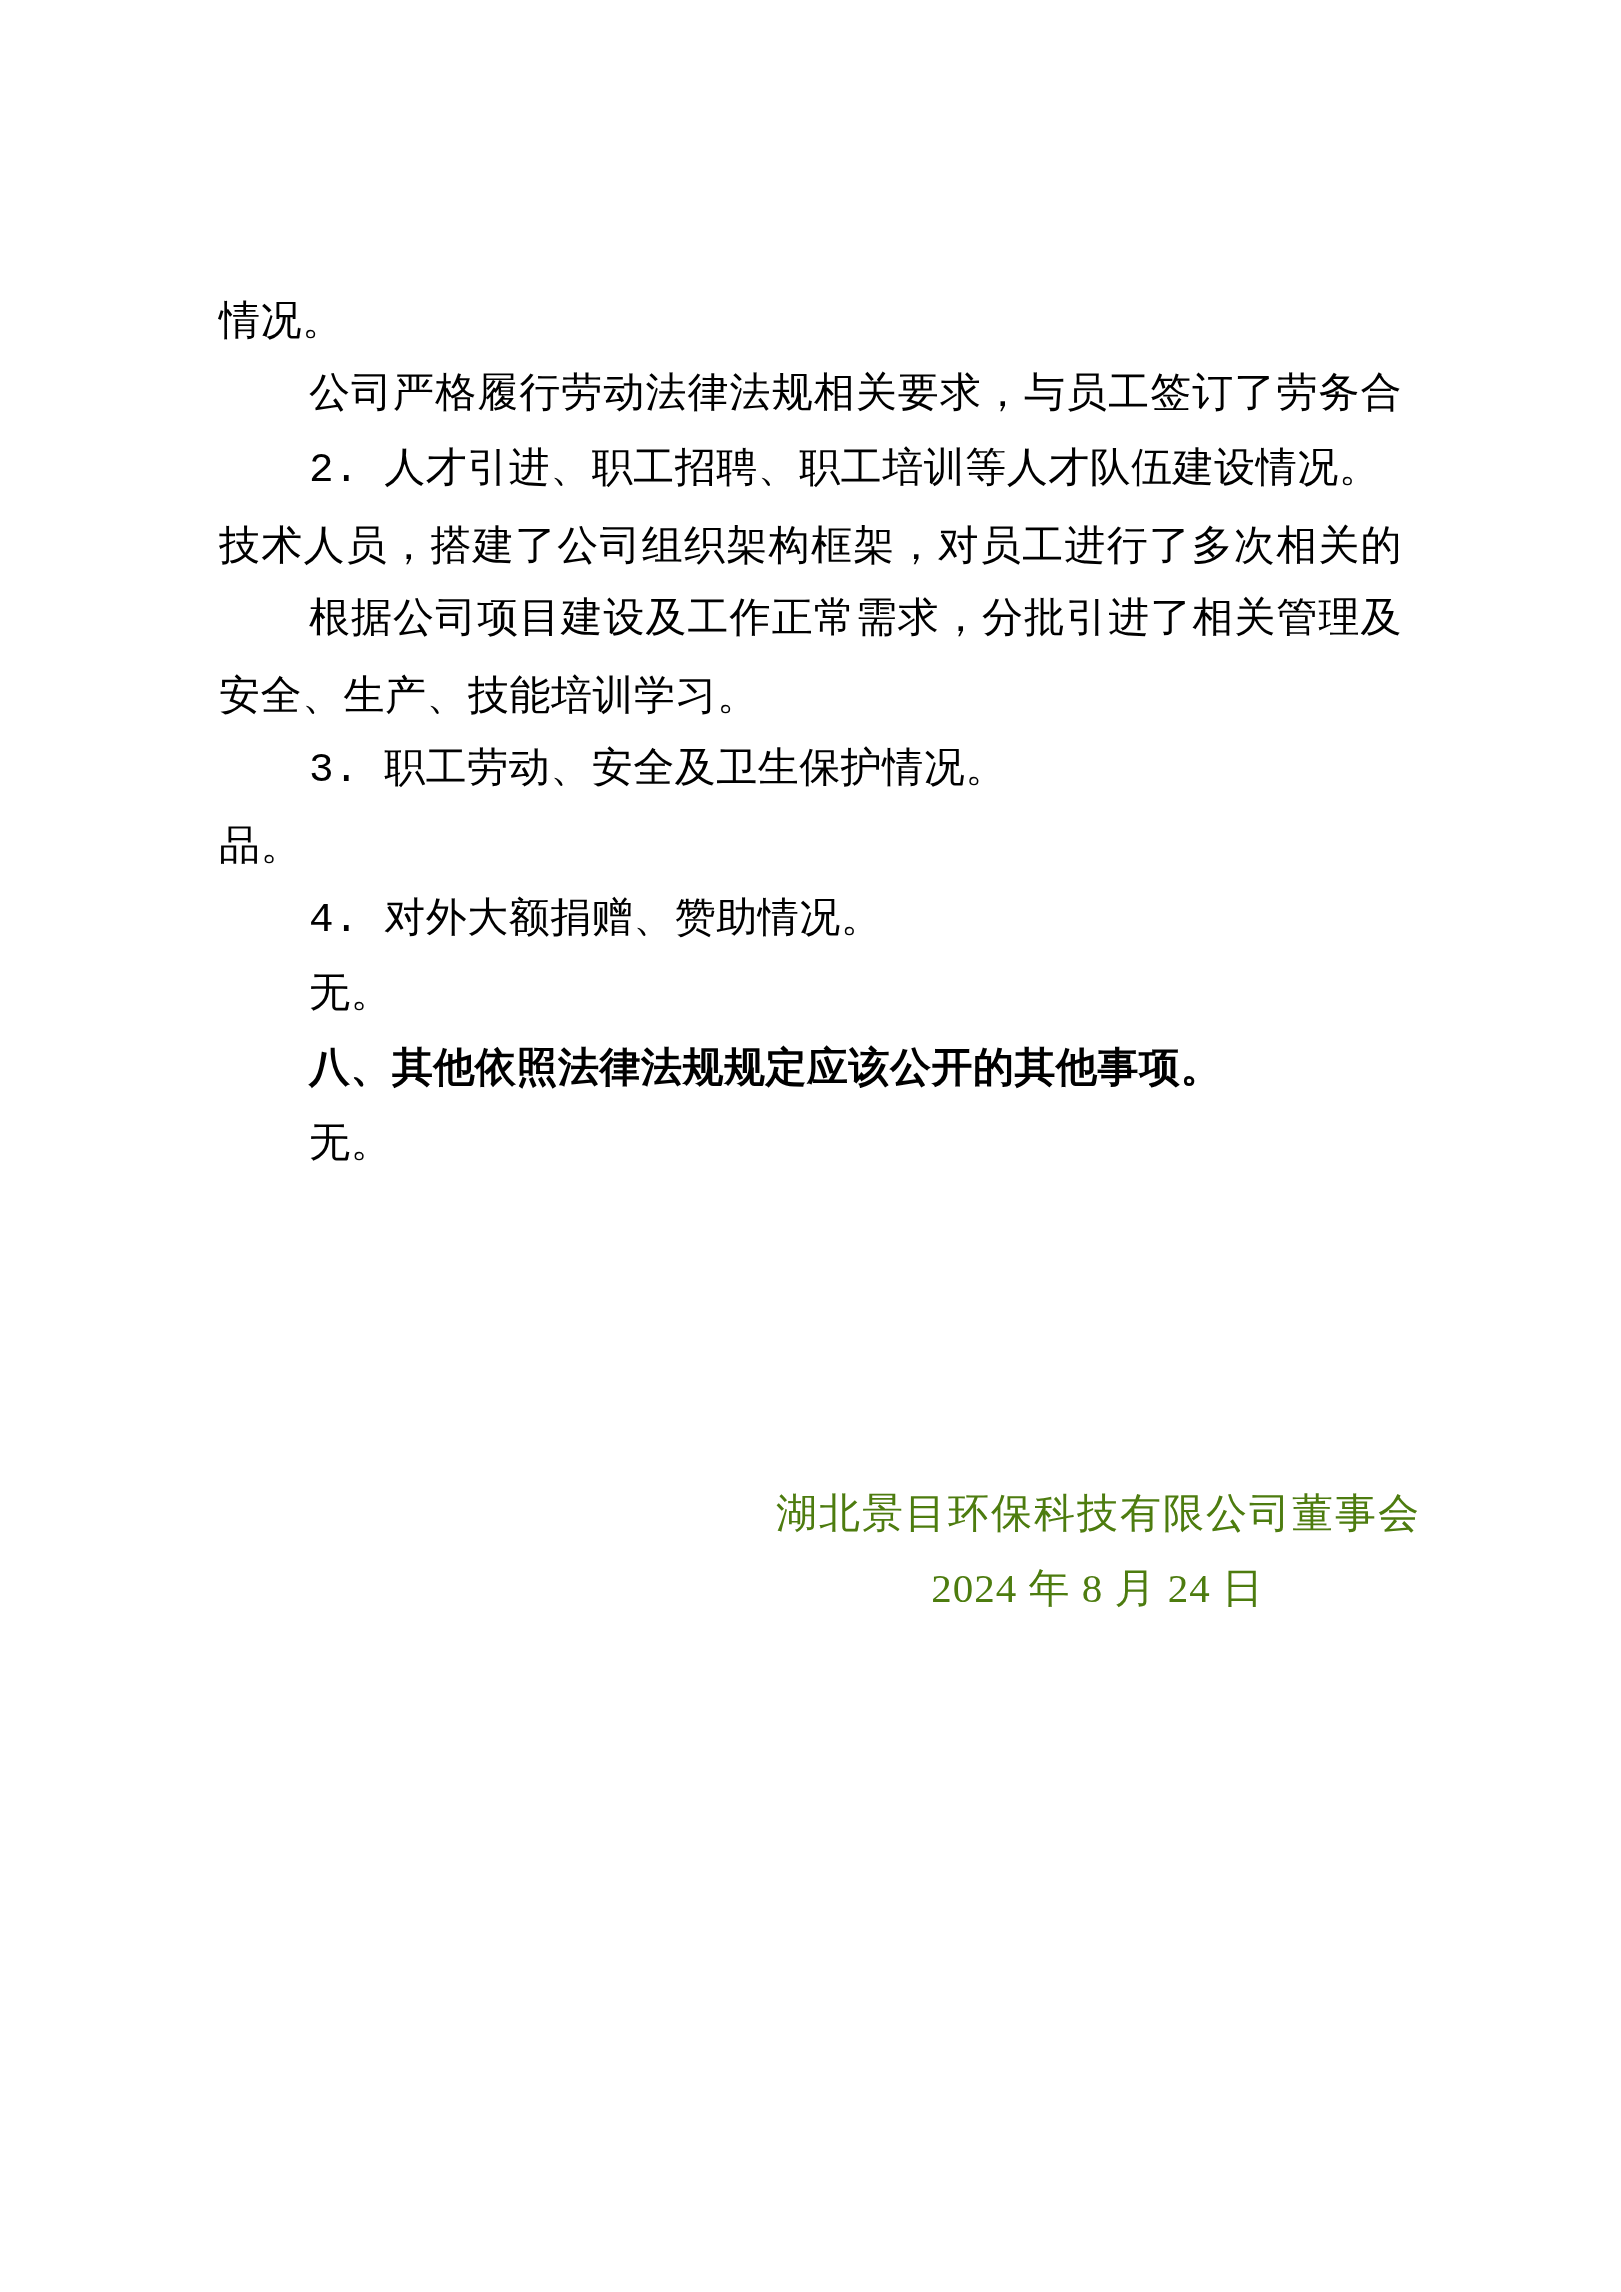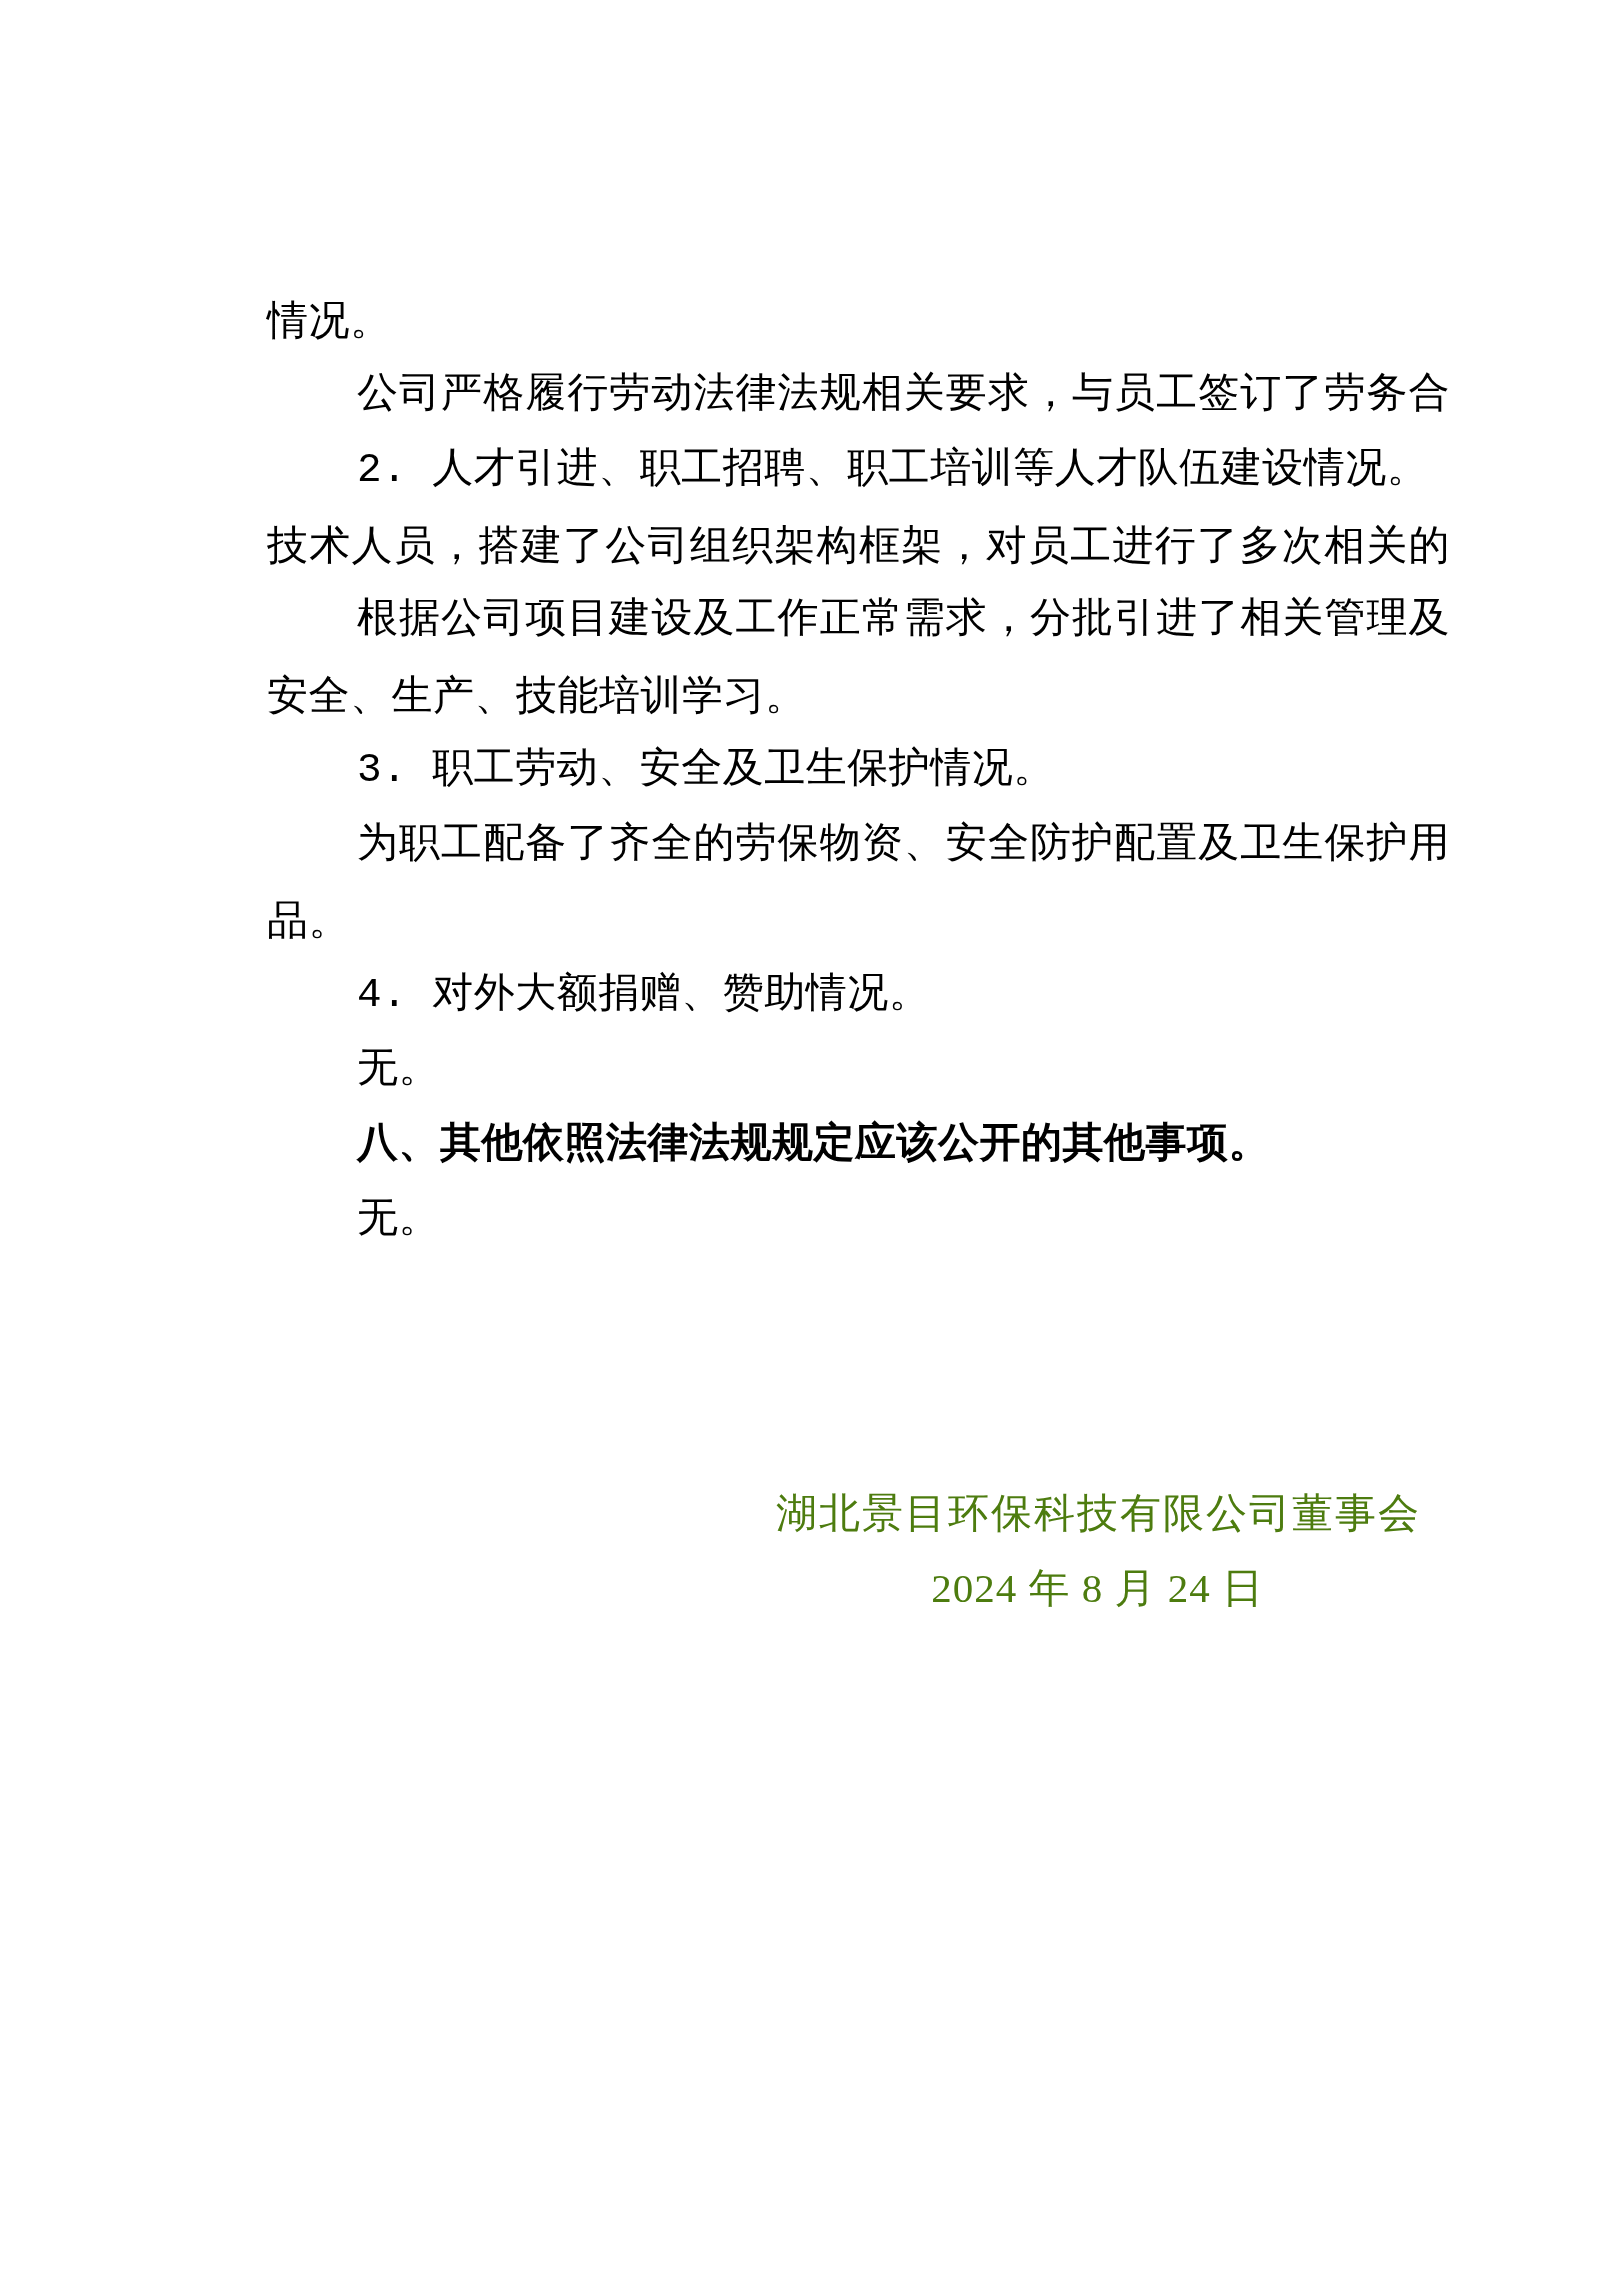--- a/index.html
+++ b/index.html
@@ -14,21 +14,20 @@
     background: #ffffff;
     overflow: hidden;
     font-family: "Liberation Serif", "DejaVu Serif", serif;
     color: #000000;
   }
   .doc-body {
     position: absolute;
     left: 219px;
     top: 283px;
     width: 1183px;
-    margin-left: 48px;
   }
   .text-line {
     height: 75px;
     line-height: 75px;
     font-size: 41px;
     letter-spacing: 0.5px;
     white-space: nowrap;
     color: #000000;
   }
   .text-line.indent {
@@ -72,21 +71,20 @@
 <div class="page">
 
   <div class="doc-body">
     <div class="text-line">情况。</div>
     <div class="text-line indent justify">公司严格履行劳动法律法规相关要求，与员工签订了劳务合</div>
     <div class="text-line indent">2. 人才引进、职工招聘、职工培训等人才队伍建设情况。</div>
     <div class="text-line justify">技术人员，搭建了公司组织架构框架，对员工进行了多次相关的</div>
     <div class="text-line indent justify">根据公司项目建设及工作正常需求，分批引进了相关管理及</div>
     <div class="text-line">安全、生产、技能培训学习。</div>
     <div class="text-line indent">3. 职工劳动、安全及卫生保护情况。</div>
-    <div class="text-line indent justify">为职工配备了齐全的劳保物资、安全防护配置及卫生保护用</div>
     <div class="text-line">品。</div>
     <div class="text-line indent">4. 对外大额捐赠、赞助情况。</div>
     <div class="text-line indent">无。</div>
     <div class="text-line indent bold">八、其他依照法律法规规定应该公开的其他事项。</div>
     <div class="text-line indent">无。</div>
   </div>
 
   <div class="signature-block">
     <div class="signature-line company">湖北景目环保科技有限公司董事会</div>
     <div class="signature-line date">2024 年 8 月 24 日</div>

